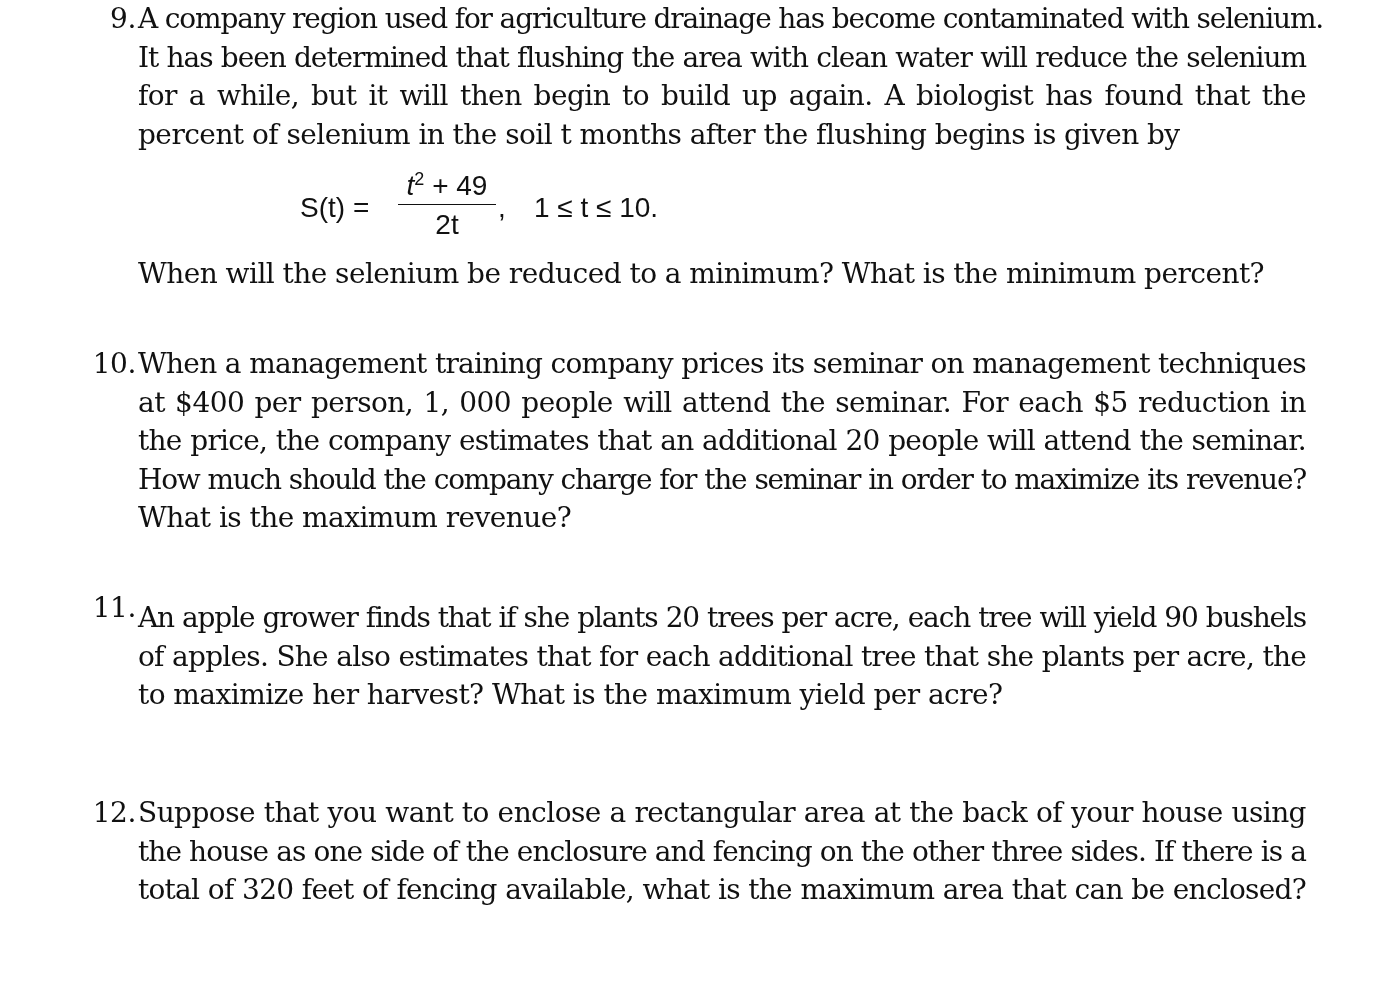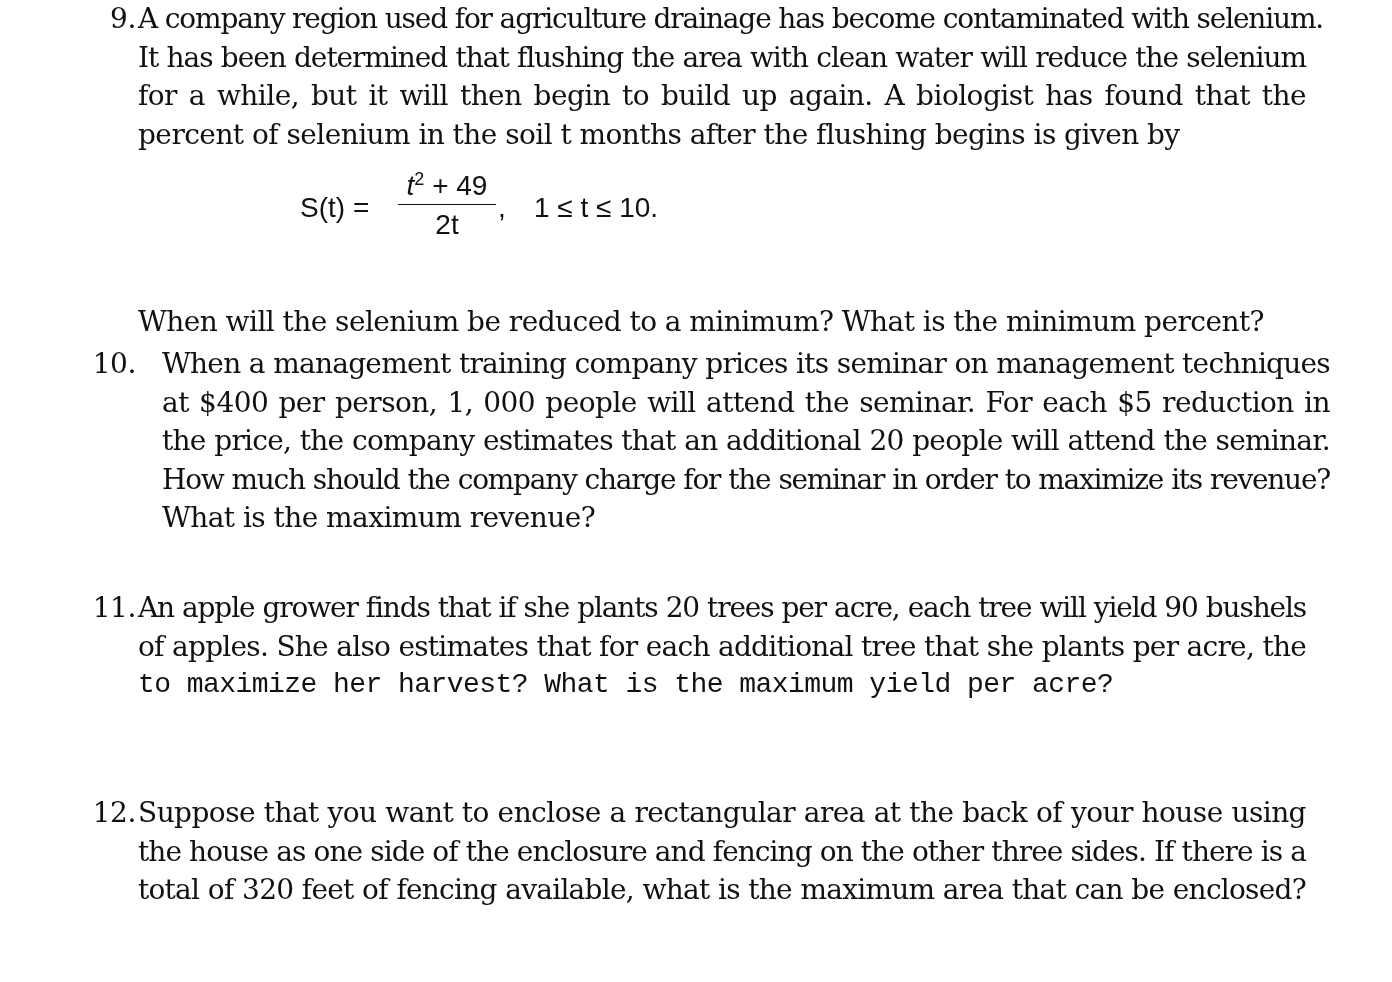--- a/index.html
+++ b/index.html
@@ -122,41 +122,41 @@
     <span class="f-num"><span class="it">t</span><sup>2</sup><span> + 49</span></span>
     <span class="f-bar"></span>
     <span class="f-den">2t</span>
   </span>
   <span class="f-comma">,</span>
   <span class="f-dom">1 ≤ t ≤ 10.</span>
 </div>
 
 <div class="problem" style="top:255px;">
   <div class="body" style="top:0px;">
-    <span class="line last" style="display: block; margin-top: 48px;">When will the selenium be reduced to a minimum? What is the minimum percent?</span>
+    <span class="line last" style="display: block;">When will the selenium be reduced to a minimum? What is the minimum percent?</span>
   </div>
 </div>
 
 <div class="problem" style="top:345px;">
   <div class="num" style="top:0px;">10.</div>
-  <div class="body" style="top:0px;margin-left:24px;">
+  <div class="body" style="top:0px;">
     <span class="line" style="display: block; letter-spacing: -0.75px;">When a management training company prices its seminar on management techniques</span>
     <span class="line" style="display: block;">at $400 per person, 1, 000 people will attend the seminar.  For each $5 reduction in</span>
     <span class="line" style="display: block; letter-spacing: -0.75px;">the price, the company estimates that an additional 20 people will attend the seminar.</span>
     <span class="line" style="display: block; letter-spacing: -1.25px;">How much should the company charge for the seminar in order to maximize its revenue?</span>
     <span class="line last" style="display: block;">What is the maximum revenue?</span>
   </div>
 </div>
 
 <div class="problem" style="top:589px;">
   <div class="num" style="top:0px;">11.</div>
-  <div class="body" style="top:0px;">
+  <div class="body" style="top:10px;">
     <span class="line" style="display: block; letter-spacing: -1.15px;">An apple grower finds that if she plants 20 trees per acre, each tree will yield 90 bushels</span>
     <span class="line" style="display: block; letter-spacing: -0.75px;">of apples. She also estimates that for each additional tree that she plants per acre, the</span>
-    <span class="line last" style="display: block; font-family: Liberation Mono, monospace;">to maximize her harvest?  What is the maximum yield per acre?</span>
+    <span class="line last" style="display: block;">to maximize her harvest?  What is the maximum yield per acre?</span>
   </div>
 </div>
 
 <div class="problem" style="top:794px;">
   <div class="num" style="top:0px;">12.</div>
   <div class="body" style="top:0px;">
     <span class="line" style="display: block;">Suppose that you want to enclose a rectangular area at the back of your house using</span>
     <span class="line" style="display: block; letter-spacing: -0.95px;">the house as one side of the enclosure and fencing on the other three sides. If there is a</span>
     <span class="line" style="display: block; letter-spacing: -0.75px;">total of 320 feet of fencing available, what is the maximum area that can be enclosed?</span>
   </div>

